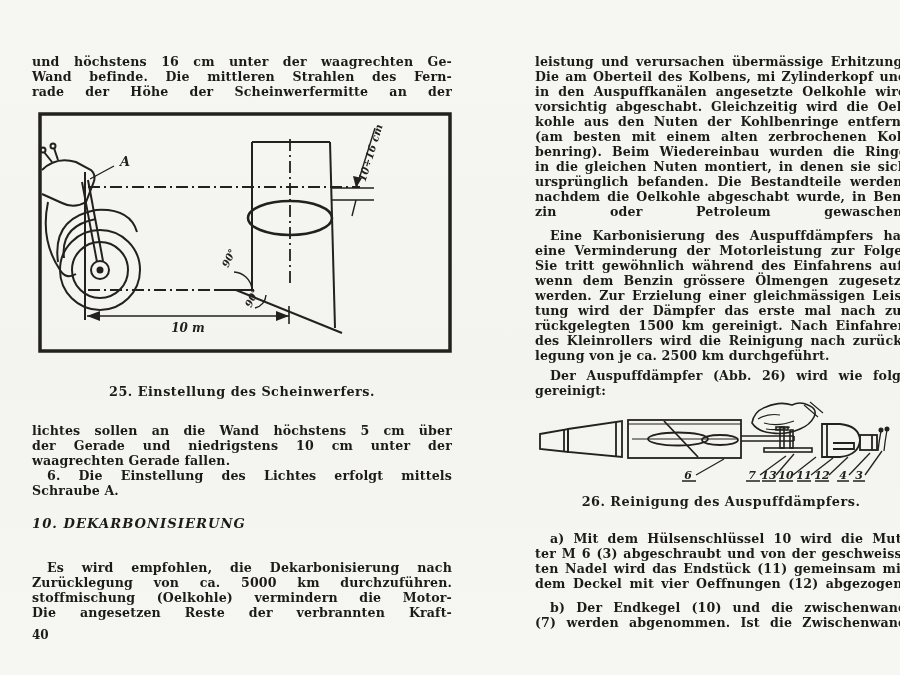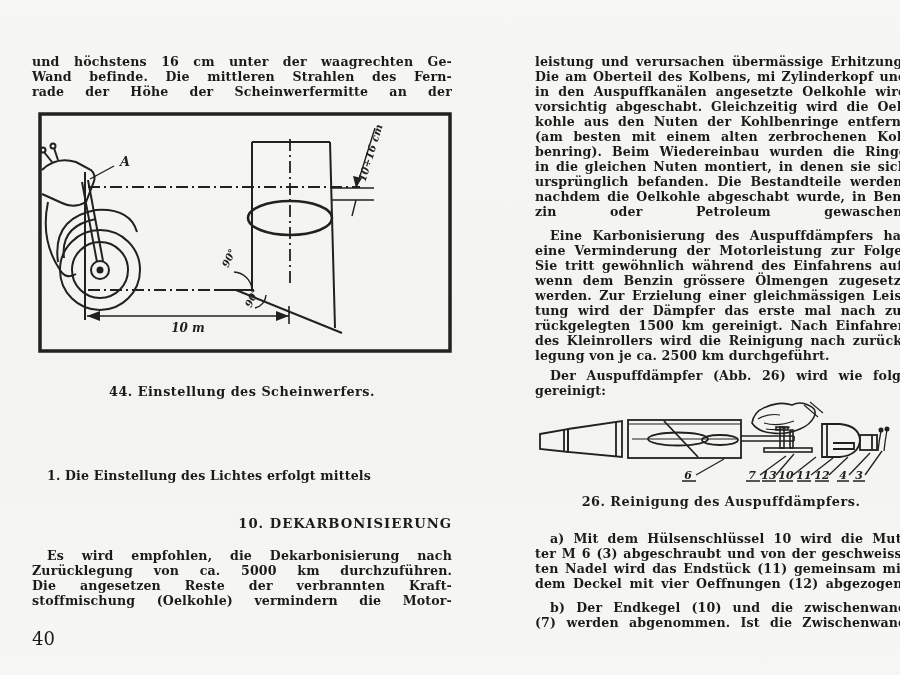--- a/index.html
+++ b/index.html
@@ -7,22 +7,22 @@
     position:relative; width:900px; height:675px; overflow:hidden;
     background:linear-gradient(180deg,#f6f6f3 0%, #f3f3f0 55%, #f6f6f3 100%);
     font-family:"DejaVu Serif", serif; color:#1c1b18;
   }
   .block { position:absolute; }
   .para { font-size:12.6px; line-height:15px; font-weight:700; letter-spacing:0.15px; }
   .line { text-align:justify; text-align-last:justify; }
   .para.end-natural .line:last-child { text-align-last:left; }
   .para.indent .line:first-child { text-indent:15px; }
   .caption { font-size:12.8px; font-weight:700; text-align:center; letter-spacing:0.5px; }
-  .heading { font-size:13.2px; font-weight:700; text-align:right; letter-spacing:1px; }
-  .pagenum { font-size:18px; font-weight:400; }
+  .heading { font-size:13.2px; font-weight:700; text-align:left; letter-spacing:1px;font-style:italic; }
+  .pagenum { font-size:12px; font-weight:700; }
   svg { display:block; }
   svg text { font-family:"DejaVu Serif", serif; font-weight:700; fill:#22211e; }
   .sketch { stroke:#22211e; fill:none; }
 </style>
 </head>
 <body>
 
 <div class="canvas">
 
   <div class="block para" style="left:32px;top:54px;width:420px">
@@ -85,34 +85,40 @@
         <line x1="76" y1="54" x2="52" y2="67" stroke-width="1.4"></line>
       </g>
       <text x="82" y="54" font-size="13" font-style="italic">A</text>
       <text x="150" y="220" font-size="12" font-style="italic" text-anchor="middle">10 m</text>
       <text x="190" y="156" font-size="10" font-style="italic" transform="rotate(-65 190 156)">90°</text>
       <text x="213" y="196" font-size="10" font-style="italic" transform="rotate(-65 213 196)">90°</text>
       <text x="336" y="42" font-size="10.5" font-style="italic" text-anchor="middle" transform="rotate(-73 336 42)">10÷16 cm</text>
     </svg>
   </div>
 
-  <div class="block caption" style="left:32px;top:384px;width:420px">44. Einstellung des Scheinwerfers.</div>
-
+  <div class="block caption" style="left:32px;top:384px;width:420px">25. Einstellung des Scheinwerfers.</div>
+
+  <div class="block para end-natural" style="left:32px;top:423px;width:420px">
+      <div class="line">lichtes sollen an die Wand höchstens 5 cm über</div>
+      <div class="line">der Gerade und niedrigstens 10 cm unter der</div>
+      <div class="line">waagrechten Gerade fallen.</div>
+    </div>
 
   <div class="block para indent end-natural" style="left:32px;top:468px;width:420px">
-      <div class="line">1. Die Einstellung des Lichtes erfolgt mittels</div>
+      <div class="line">6. Die Einstellung des Lichtes erfolgt mittels</div>
+      <div class="line">Schraube A.</div>
     </div>
 
   <div class="block heading" style="left:32px;top:516px;width:420px">10. DEKARBONISIERUNG</div>
 
-  <div class="block para indent" style="left:32px;top:548px;width:420px">
+  <div class="block para indent" style="left:32px;top:560px;width:420px">
       <div class="line">Es wird empfohlen, die Dekarbonisierung nach</div>
       <div class="line">Zurücklegung von ca. 5000 km durchzuführen.</div>
+      <div class="line">stoffmischung (Oelkohle) vermindern die Motor-</div>
       <div class="line">Die angesetzen Reste der verbrannten Kraft-</div>
-      <div class="line">stoffmischung (Oelkohle) vermindern die Motor-</div>
     </div>
 
   <div class="block pagenum" style="left:32px;top:628px">40</div>
 
   <div class="block para" style="left:535px;top:54px;width:372px">
       <div class="line">leistung und verursachen übermässige Erhitzung.</div>
       <div class="line">Die am Oberteil des Kolbens, mi Zylinderkopf und</div>
       <div class="line">in den Auspuffkanälen angesetzte Oelkohle wird</div>
       <div class="line">vorsichtig abgeschabt. Gleichzeitig wird die Oel-</div>
       <div class="line">kohle aus den Nuten der Kohlbenringe entfernt</div>

